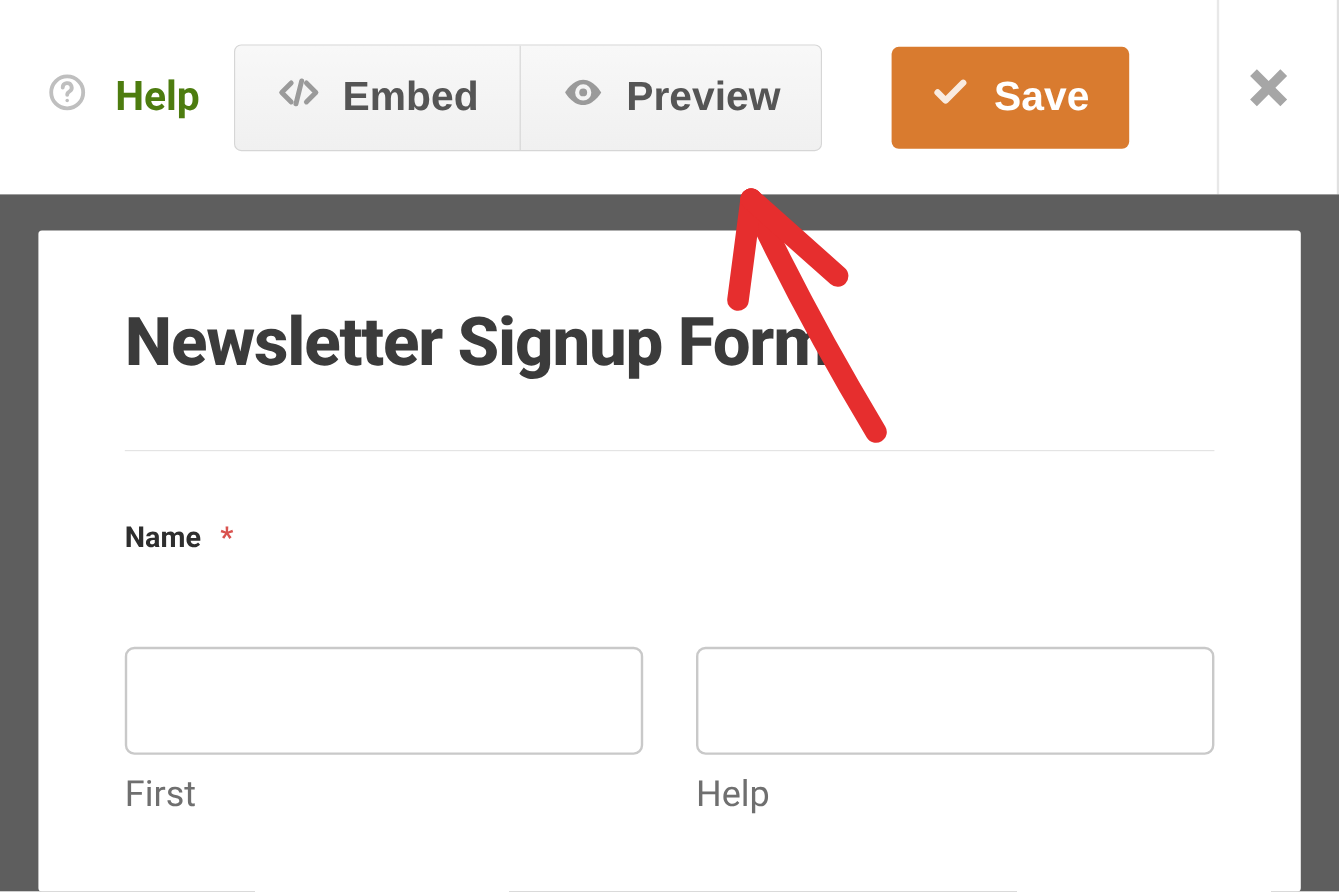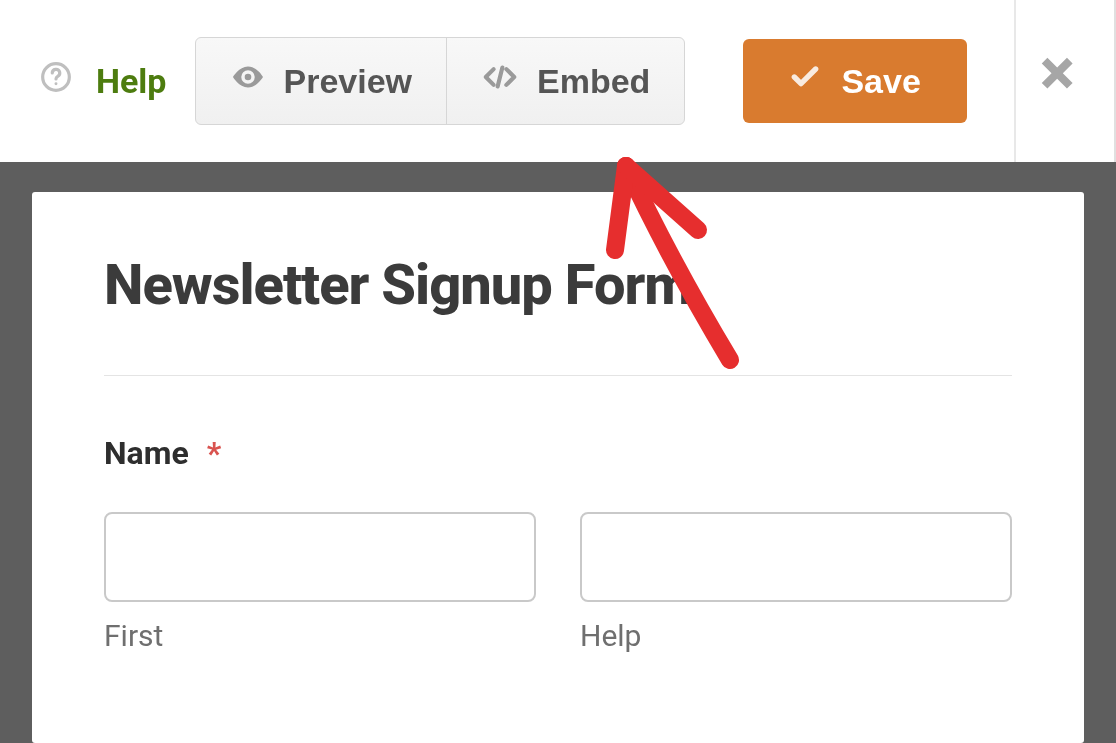--- a/index.html
+++ b/index.html
@@ -57,21 +57,21 @@
       border-right: 1px solid #d6d6d6;
     }
     .btn-group .gbtn:last-child {
       border-right: none;
     }
     .btn-group .gbtn .icon { color: #9a9a9a; }
     .btn-save {
       display: inline-flex;
       align-items: center;
       gap: 20px;
-      padding: 22px 46px;
+      padding: 22px 33px;
       background: #d97b2f;
       color: #fff;
       font-size: 34px;
       font-weight: 800;
       border: none;
       border-radius: 6px;
       cursor: pointer;
       margin-left: 30px;
     }
     .btn-save .icon { opacity: 0.85; }
@@ -113,38 +113,39 @@
       line-height: 1.05;
       letter-spacing: -1px;
       max-width: 660px;
     }
     .hr {
       height: 1px;
       background: #e4e4e4;
       margin: 60px 0 58px 0;
     }
     .field-label {
-      font-size: 32px;
+      font-size: 24px;
       font-weight: 700;
       color: #2e2e2e;
       margin-bottom: 40px;
     }
     .field-label .req {
       color: #d9534f;
       margin-left: 10px;
       font-weight: 700;
     }
     .name-row {
       display: flex;
       gap: 44px;
     }
     .name-col {
       flex: 1;
       display: flex;
       flex-direction: column;
+      margin-top: 37px;
     }
     .text-input {
       width: 100%;
       height: 90px;
       border: 2px solid #c9c9c9;
       border-radius: 8px;
       font-size: 28px;
       padding: 0 20px;
       background: #fff;
     }
@@ -172,36 +173,36 @@
         <path d="M9.2 9a2.8 2.8 0 1 1 4.1 2.5c-.9.5-1.3 1-1.3 2" stroke-linecap="round"></path>
         <circle cx="12" cy="17" r="1.1" fill="currentColor" stroke="none"></circle>
       </svg>
     </span>
     <span>Help</span>
   </span>
 
   <span class="btn-group">
     <button class="gbtn">
       <span class="icon">
-        <svg width="36" height="36" viewBox="0 0 24 24" fill="currentColor">
-          <path d="M12 5C6 5 2 12 2 12s4 7 10 7 10-7 10-7-4-7-10-7zm0 11.5A4.5 4.5 0 1 1 12 7.5a4.5 4.5 0 0 1 0 9z"></path>
-          <circle cx="12" cy="12" r="2.2"></circle>
-        </svg>
-      </span>
-      <span>Preview</span>
-    </button>
-    <button class="gbtn">
-      <span class="icon">
         <svg width="38" height="38" viewBox="0 0 24 24" fill="none" stroke="currentColor" stroke-width="2.6" stroke-linecap="round" stroke-linejoin="round">
           <polyline points="8 7 3 12 8 17"></polyline>
           <polyline points="16 7 21 12 16 17"></polyline>
           <line x1="13.5" y1="6" x2="10.5" y2="18"></line>
         </svg>
       </span>
       <span>Embed</span>
+    </button>
+    <button class="gbtn">
+      <span class="icon">
+        <svg width="36" height="36" viewBox="0 0 24 24" fill="currentColor">
+          <path d="M12 5C6 5 2 12 2 12s4 7 10 7 10-7 10-7-4-7-10-7zm0 11.5A4.5 4.5 0 1 1 12 7.5a4.5 4.5 0 0 1 0 9z"></path>
+          <circle cx="12" cy="12" r="2.2"></circle>
+        </svg>
+      </span>
+      <span>Preview</span>
     </button>
   </span>
 
   <button class="btn-save">
     <span class="icon">
       <svg width="32" height="32" viewBox="0 0 24 24" fill="none" stroke="currentColor" stroke-width="4" stroke-linecap="round" stroke-linejoin="round">
         <polyline points="4 12 9 17 20 6"></polyline>
       </svg>
     </span>
     <span>Save</span>

